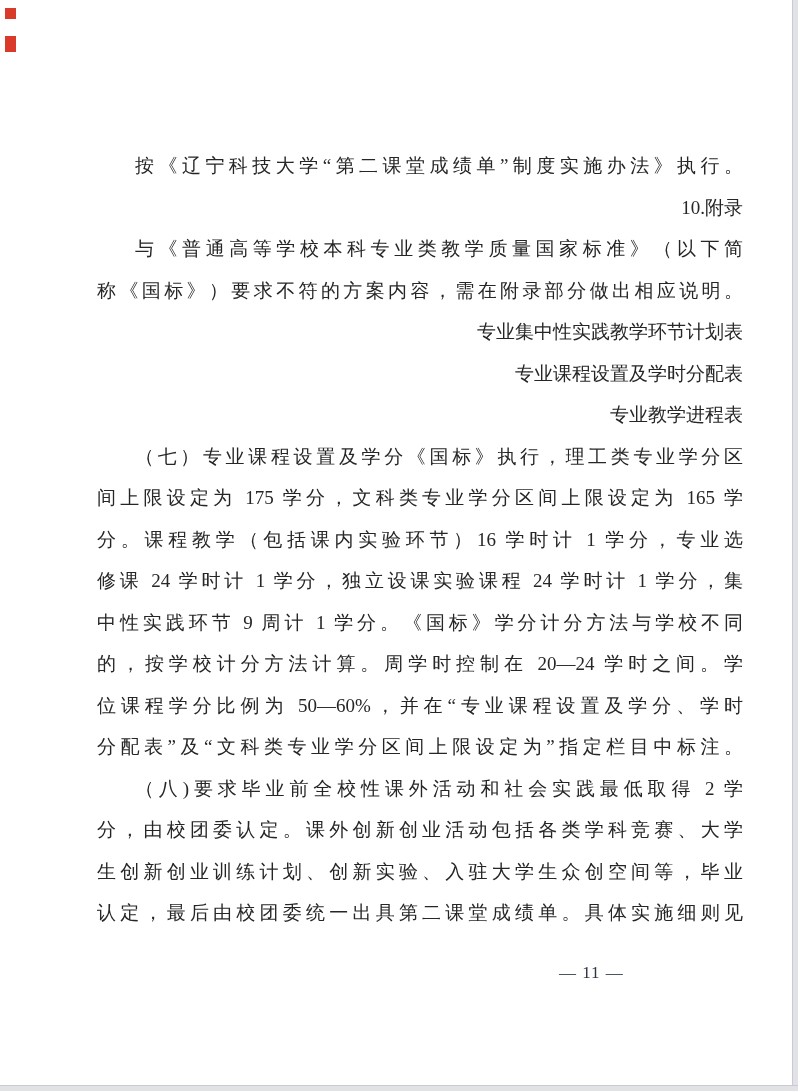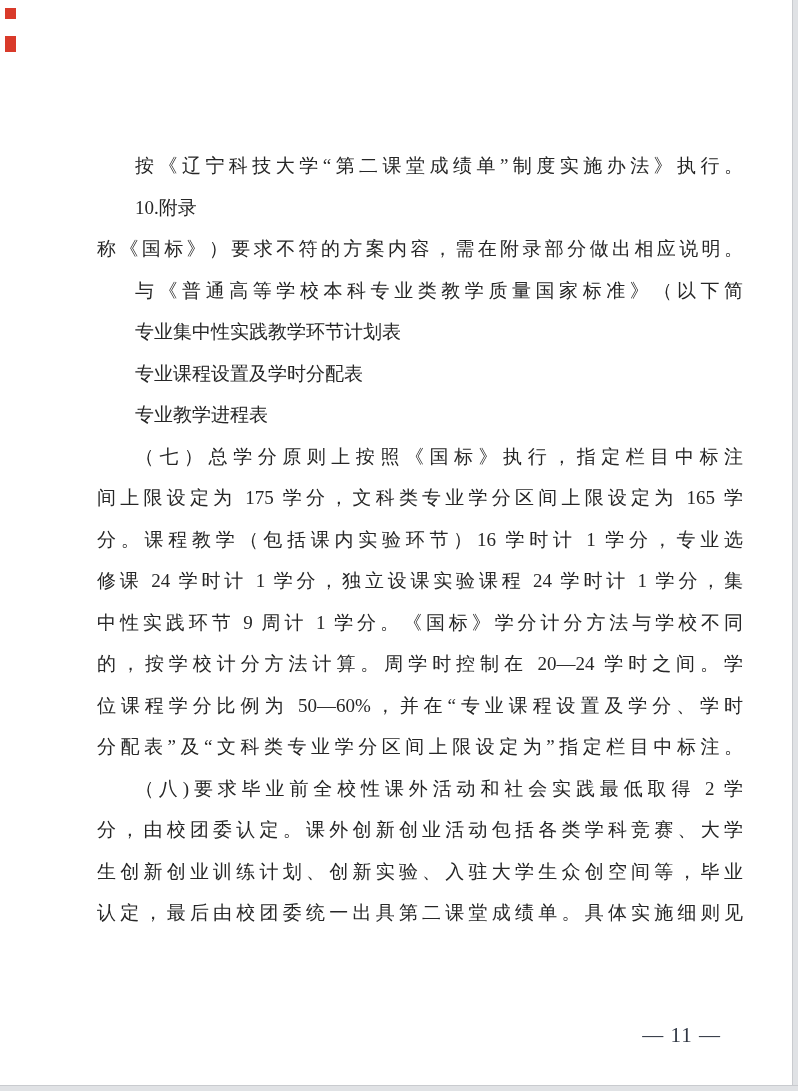--- a/index.html
+++ b/index.html
@@ -40,55 +40,55 @@
   .doc {
     position: absolute;
     left: 97px;
     top: 145px;
     width: 646px;
     font-size: 19px;
     line-height: 41.5px;
     color: var(--text-color, #262626);
     letter-spacing: 0;
   }
-  .doc .line { min-height: 41.5px; text-align: left; }
+  .doc .line { min-height: 41.5px; text-align: right; }
   .doc .line.indent { text-indent: 2em; }
   .doc .line.just {
     text-align: justify;
     text-align-last: justify;
   }
 
   .page-number {
     position: absolute;
     left: 559px;
-    top: 1020px;
+    top: 958px;
     width: 162px;
     height: 30px;
-    text-align: right;
-    font-size: 21px;
+    text-align: left;
+    font-size: 17px;
     line-height: 30px;
     color: var(--page-number-color, #2e3542);
     letter-spacing: 1px;
   }
 </style>
 </head>
 <body style="--text-color: #262626; --page-number-color: #2e3542; --page-edge-gray: #e0e2e5; --page-edge-line: #c9cbcf; --scan-mark-red: #d93a2a;">
 
 <div class="scan-mark m1"></div>
 <div class="scan-mark m2"></div>
 
 <div class="doc">
     <div class="line indent just">按《辽宁科技大学“第二课堂成绩单”制度实施办法》执行。</div>
     <div class="line indent">10.附录</div>
+    <div class="line indent just">与《普通高等学校本科专业类教学质量国家标准》（以下简</div>
     <div class="line just">称《国标》）要求不符的方案内容，需在附录部分做出相应说明。</div>
-    <div class="line indent just">与《普通高等学校本科专业类教学质量国家标准》（以下简</div>
     <div class="line indent">专业集中性实践教学环节计划表</div>
     <div class="line indent">专业课程设置及学时分配表</div>
     <div class="line indent">专业教学进程表</div>
-    <div class="line indent just">（七）总学分原则上按照《国标》执行，指定栏目中标注</div>
+    <div class="line indent just">（七）专业课程设置及学分《国标》执行，理工类专业学分区</div>
     <div class="line just">间上限设定为 175 学分，文科类专业学分区间上限设定为 165 学</div>
     <div class="line just">分。课程教学（包括课内实验环节）16 学时计 1 学分，专业选</div>
     <div class="line just">修课 24 学时计 1 学分，独立设课实验课程 24 学时计 1 学分，集</div>
     <div class="line just">中性实践环节 9 周计 1 学分。《国标》学分计分方法与学校不同</div>
     <div class="line just">的，按学校计分方法计算。周学时控制在 20—24 学时之间。学</div>
     <div class="line just">位课程学分比例为 50—60%，并在“专业课程设置及学分、学时</div>
     <div class="line just">分配表”及“文科类专业学分区间上限设定为”指定栏目中标注。</div>
     <div class="line indent just">（八)要求毕业前全校性课外活动和社会实践最低取得 2 学</div>
     <div class="line just">分，由校团委认定。课外创新创业活动包括各类学科竞赛、大学</div>
     <div class="line just">生创新创业训练计划、创新实验、入驻大学生众创空间等，毕业</div>

